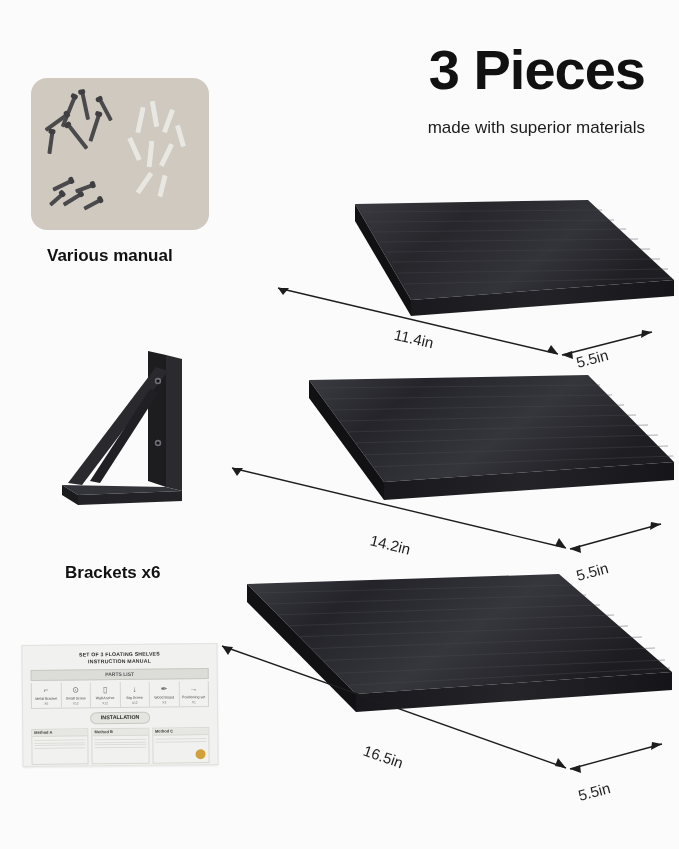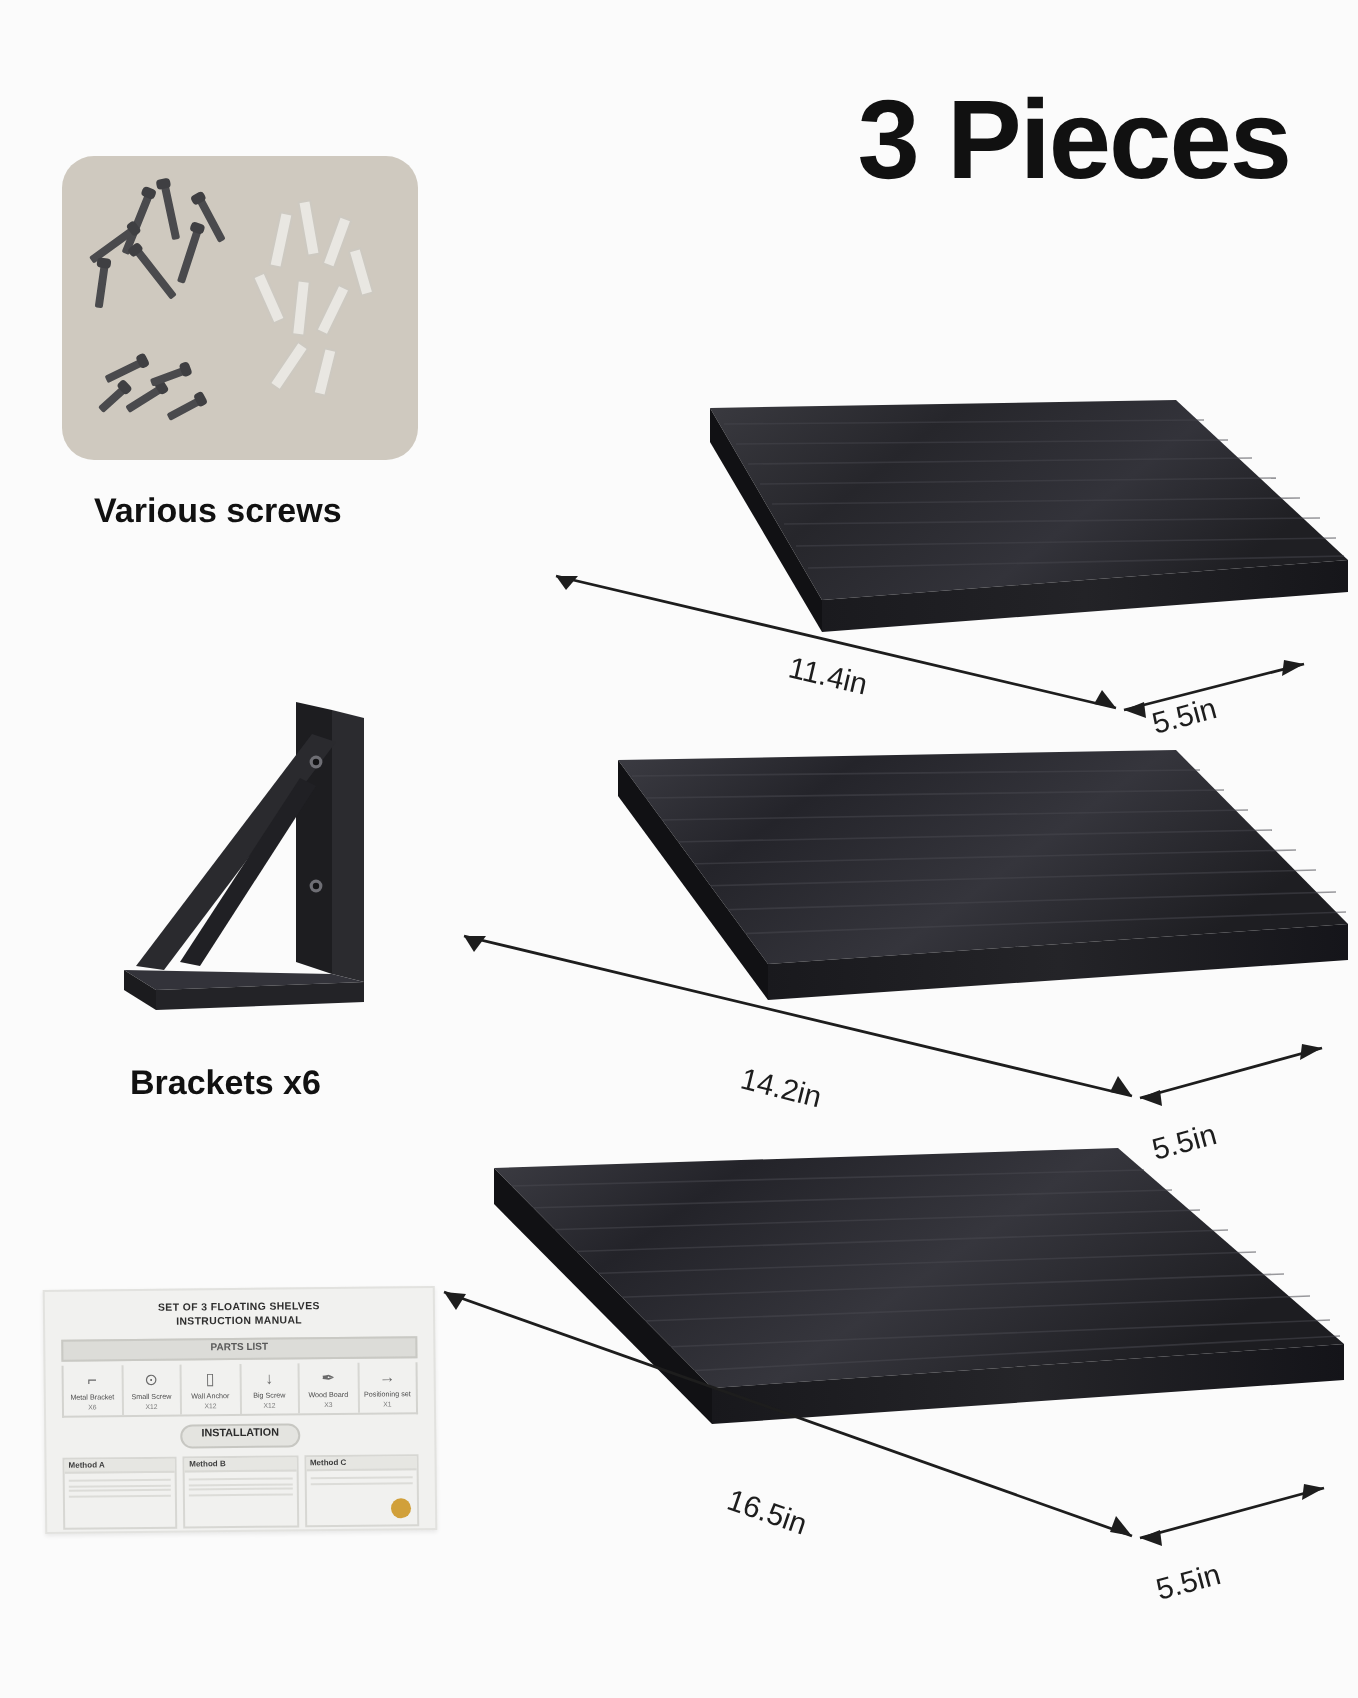--- a/index.html
+++ b/index.html
@@ -72,21 +72,21 @@
     border-radius: 2px;
   }
 
   .caption {
     position: absolute;
     font-size: 17px;
     font-weight: bold;
     color: #111;
   }
   .cap-screws { left: 47px; top: 246px; }
-  .cap-brackets { left: 65px; top: 532px; }
+  .cap-brackets { left: 65px; top: 563px; }
   .cap-manual { left: 18px; top: 782px; }
 
   
   .bracket-wrap {
     position: absolute;
     left: 38px;
     top: 345px;
     width: 175px;
     height: 170px;
   }
@@ -210,20 +210,21 @@
     color: #1d1d1d;
     white-space: nowrap;
   }
 </style>
 </head>
 <body>
 
 <div id="page">
 
   <div class="headline">3 Pieces</div>
+  <div class="subhead">made with superior materials</div>
 
   <div class="screws-panel">
 
     <div class="screw head" style="left:36px; top:16px; width:4px; height:34px; transform:rotate(22deg);"></div>
     <div class="screw head" style="left:52px; top:12px; width:4px; height:30px; transform:rotate(-12deg);"></div>
     <div class="screw head" style="left:24px; top:30px; width:4px; height:28px; transform:rotate(54deg);"></div>
     <div class="screw head" style="left:44px; top:42px; width:4px; height:32px; transform:rotate(-38deg);"></div>
     <div class="screw head" style="left:62px; top:34px; width:4px; height:30px; transform:rotate(18deg);"></div>
     <div class="screw head" style="left:72px; top:18px; width:4px; height:26px; transform:rotate(-28deg);"></div>
     <div class="screw head" style="left:18px; top:52px; width:4px; height:24px; transform:rotate(8deg);"></div>
@@ -237,21 +238,21 @@
     <div class="screw light" style="left:106px; top:28px; width:7px; height:28px; transform:rotate(12deg);"></div>
     <div class="screw light" style="left:120px; top:22px; width:7px; height:28px; transform:rotate(-10deg);"></div>
     <div class="screw light" style="left:134px; top:30px; width:7px; height:26px; transform:rotate(20deg);"></div>
     <div class="screw light" style="left:100px; top:58px; width:7px; height:26px; transform:rotate(-24deg);"></div>
     <div class="screw light" style="left:116px; top:62px; width:7px; height:28px; transform:rotate(6deg);"></div>
     <div class="screw light" style="left:132px; top:64px; width:7px; height:26px; transform:rotate(26deg);"></div>
     <div class="screw light" style="left:146px; top:46px; width:7px; height:24px; transform:rotate(-16deg);"></div>
     <div class="screw light" style="left:110px; top:92px; width:7px; height:26px; transform:rotate(34deg);"></div>
     <div class="screw light" style="left:128px; top:96px; width:7px; height:24px; transform:rotate(14deg);"></div>
   </div>
-  <div class="caption cap-screws">Various screws</div>
+  <div class="caption cap-screws">Various manual</div>
 
   <div class="bracket-wrap">
     <svg width="175" height="170" viewBox="0 0 175 170">
 
       <path d="M110 6 L128 10 L128 142 L110 136 Z" fill="#1d1d20"></path>
       <path d="M128 10 L144 14 L144 146 L128 142 Z" fill="#2b2b2f"></path>
 
       <path d="M24 140 L128 142 L144 146 L40 150 Z" fill="#33333a"></path>
       <path d="M24 140 L40 150 L40 160 L24 150 Z" fill="#1b1b1e"></path>
       <path d="M40 150 L144 146 L144 156 L40 160 Z" fill="#232327"></path>

